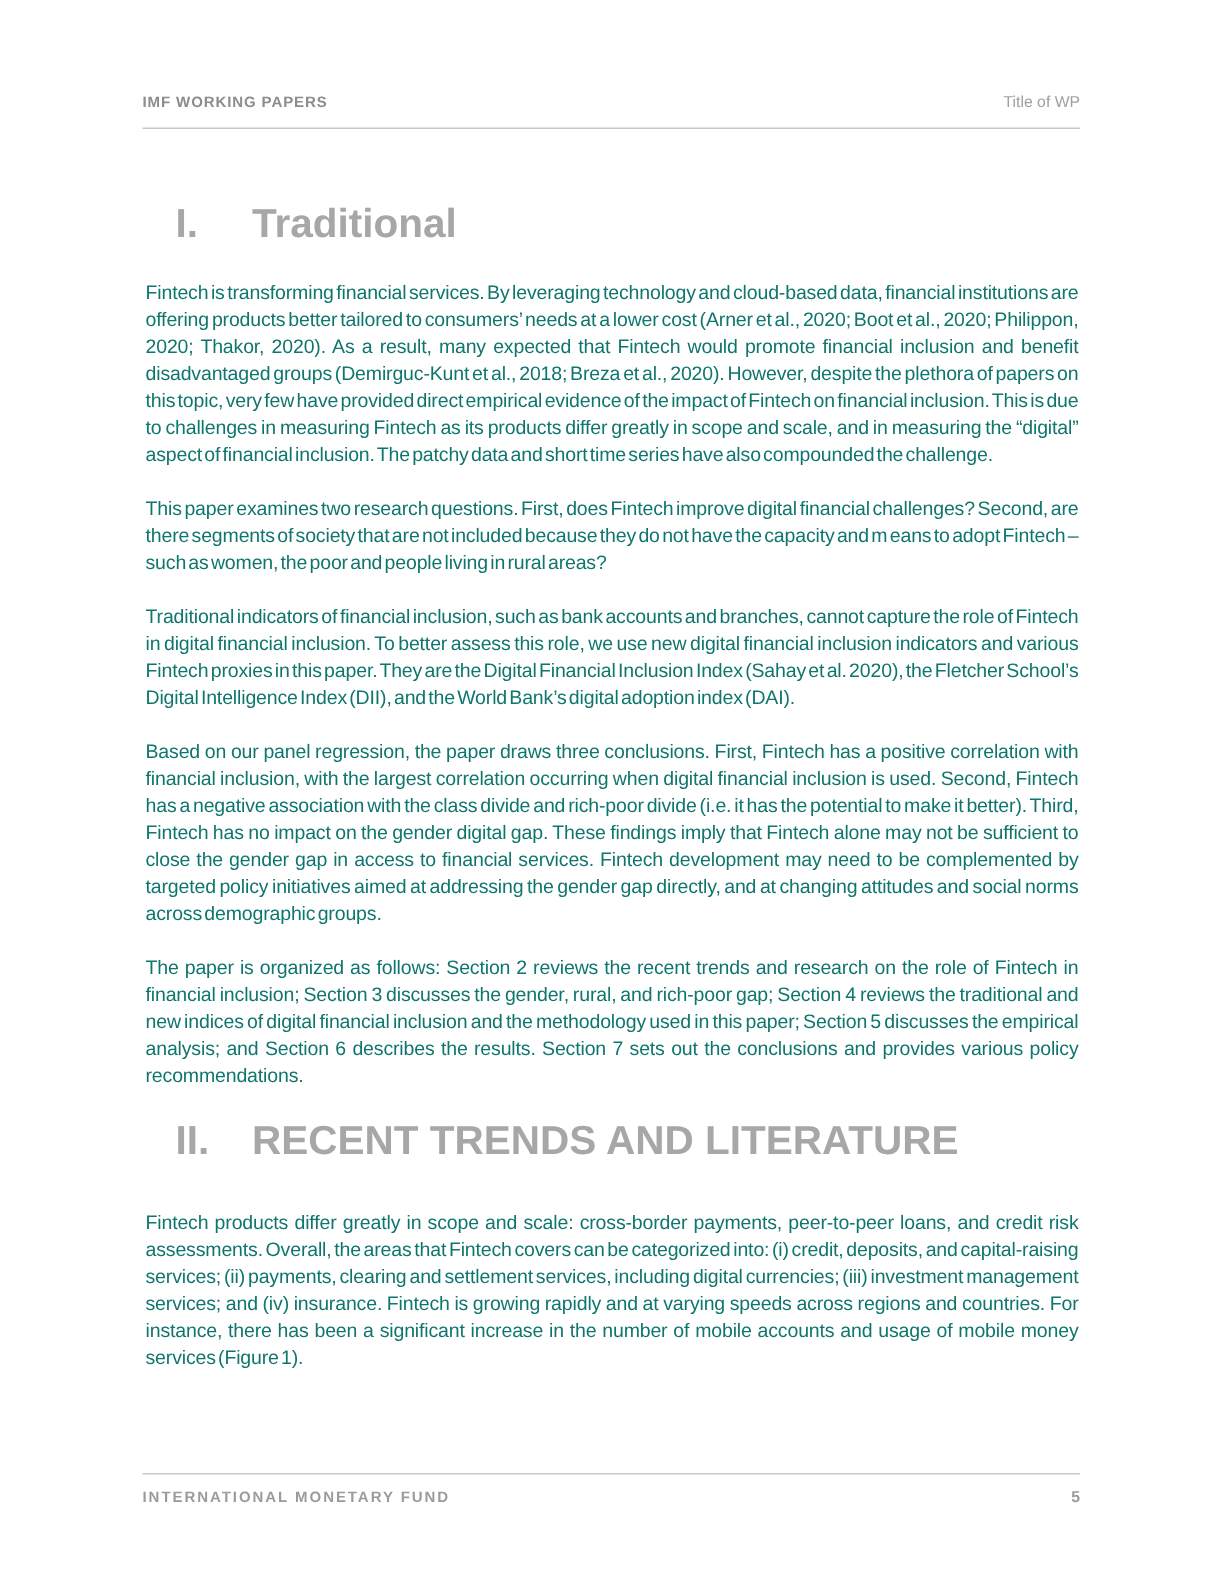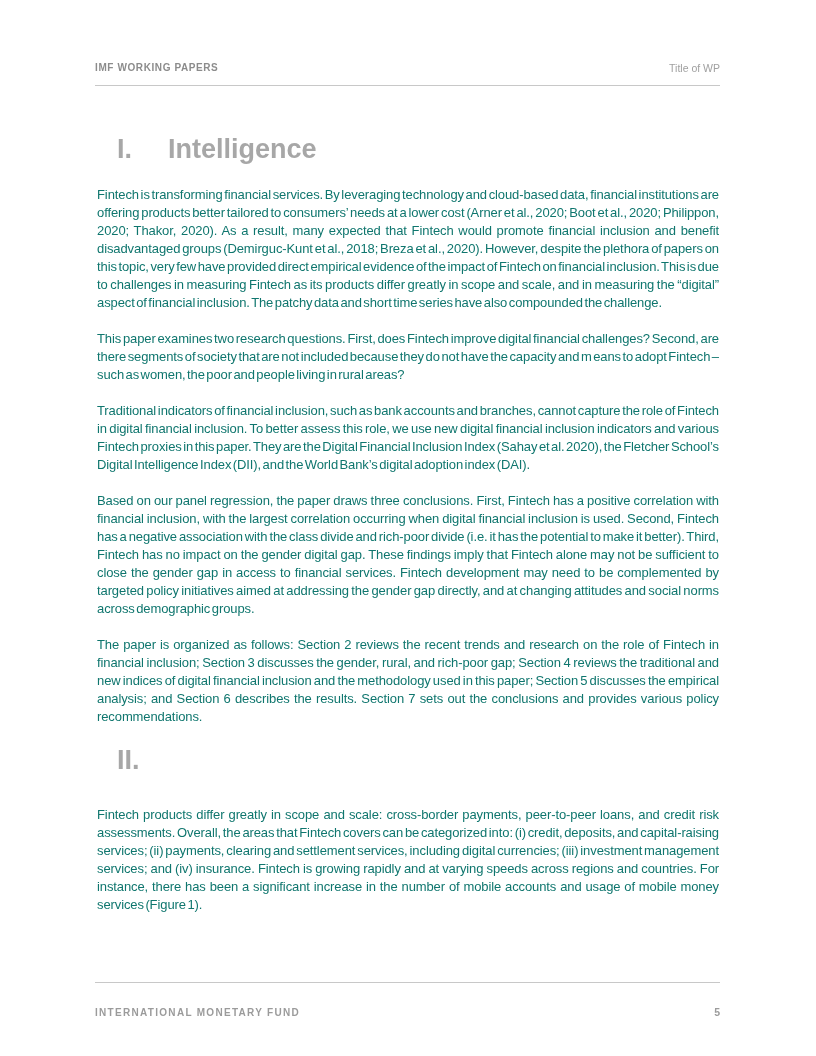--- a/index.html
+++ b/index.html
@@ -8,21 +8,21 @@
     width:816px;height:1056px;
     background:#ffffff;
     font-family:"Liberation Sans", sans-serif;
     overflow:hidden;
     box-sizing:border-box;
   }
   
   .running-header{
     position:absolute;
     left:95px;right:96px;top:62px;
-    display:flex;justify-content:space-between;align-items:flex-start;
+    display:flex;justify-content:space-between;align-items:center;
     border-bottom:1px solid #c8c8c8;
     padding-bottom:11px;
   }
   .rh-left{
     font-size:10px;font-weight:bold;letter-spacing:0.6px;color:#8c8c8c;
   }
   .rh-right{
     font-size:10.5px;color:#a0a0a0;margin-left:12px;
   }
   
@@ -46,21 +46,21 @@
     text-align:justify;
     letter-spacing:-0.1px;
     word-spacing:-2px;
   }
   
   .running-footer{
     position:absolute;
     left:95px;right:96px;top:982px;
     display:flex;justify-content:space-between;align-items:baseline;
     border-top:1px solid #c8c8c8;
-    padding-top:23px;
+    padding-top:9px;
   }
   .rf-left{
     font-size:10px;font-weight:bold;letter-spacing:1.3px;color:#9b9b9b;
   }
   .rf-page{
     font-size:10.5px;font-weight:bold;color:#9b9b9b;
   }
 </style>
 </head>
 <body>
@@ -69,31 +69,32 @@
 
   <div class="running-header">
     <span class="rh-left">IMF WORKING PAPERS</span>
     <span class="rh-right">Title of WP</span>
   </div>
 
   <div class="content">
 
     <h1 class="section-heading heading-1">
       <span class="sec-num">I.</span>
-      <span class="sec-title">Intelligence</span>
+      <span class="sec-title">Traditional</span>
     </h1>
 
     <p class="para">Fintech is transforming financial services. By leveraging technology and cloud-based data, financial institutions are offering products better tailored to consumers’ needs at a lower cost (Arner et al., 2020; Boot et al., 2020; Philippon, 2020; Thakor, 2020). As a result, many expected that Fintech would promote financial inclusion and benefit disadvantaged groups (Demirguc-Kunt et al., 2018; Breza et al., 2020). However, despite the plethora of papers on this topic, very few have provided direct empirical evidence of the impact of Fintech on financial inclusion. This is due to challenges in measuring Fintech as its products differ greatly in scope and scale, and in measuring the “digital” aspect of financial inclusion. The patchy data and short time series have also compounded the challenge.</p>
     <p class="para">This paper examines two research questions. First, does Fintech improve digital financial challenges? Second, are there segments of society that are not included because they do not have the capacity and m eans to adopt Fintech – such as women, the poor and people living in rural areas?</p>
     <p class="para">Traditional indicators of financial inclusion, such as bank accounts and branches, cannot capture the role of Fintech in digital financial inclusion. To better assess this role, we use new digital financial inclusion indicators and various Fintech proxies in this paper. They are the Digital Financial Inclusion Index (Sahay et al. 2020), the Fletcher School’s Digital Intelligence Index (DII), and the World Bank’s digital adoption index (DAI).</p>
     <p class="para">Based on our panel regression, the paper draws three conclusions. First, Fintech has a positive correlation with financial inclusion, with the largest correlation occurring when digital financial inclusion is used. Second, Fintech has a negative association with the class divide and rich-poor divide (i.e. it has the potential to make it better). Third, Fintech has no impact on the gender digital gap. These findings imply that Fintech alone may not be sufficient to close the gender gap in access to financial services. Fintech development may need to be complemented by targeted policy initiatives aimed at addressing the gender gap directly, and at changing attitudes and social norms across demographic groups.</p>
     <p class="para">The paper is organized as follows: Section 2 reviews the recent trends and research on the role of Fintech in financial inclusion; Section 3 discusses the gender, rural, and rich-poor gap; Section 4 reviews the traditional and new indices of digital financial inclusion and the methodology used in this paper; Section 5 discusses the empirical analysis; and Section 6 describes the results. Section 7 sets out the conclusions and provides various policy recommendations.</p>
 
     <h1 class="section-heading heading-2">
       <span class="sec-num">II.</span>
+      <span class="sec-title">RECENT TRENDS AND LITERATURE</span>
     </h1>
 
     <p class="para">Fintech products differ greatly in scope and scale: cross-border payments, peer-to-peer loans, and credit risk assessments. Overall, the areas that Fintech covers can be categorized into: (i) credit, deposits, and capital-raising services; (ii) payments, clearing and settlement services, including digital currencies; (iii) investment management services; and (iv) insurance. Fintech is growing rapidly and at varying speeds across regions and countries. For instance, there has been a significant increase in the number of mobile accounts and usage of mobile money services (Figure 1).</p>
 
   </div>
 
   <div class="running-footer">
     <span class="rf-left">INTERNATIONAL MONETARY FUND</span>
     <span class="rf-page">5</span>
   </div>

